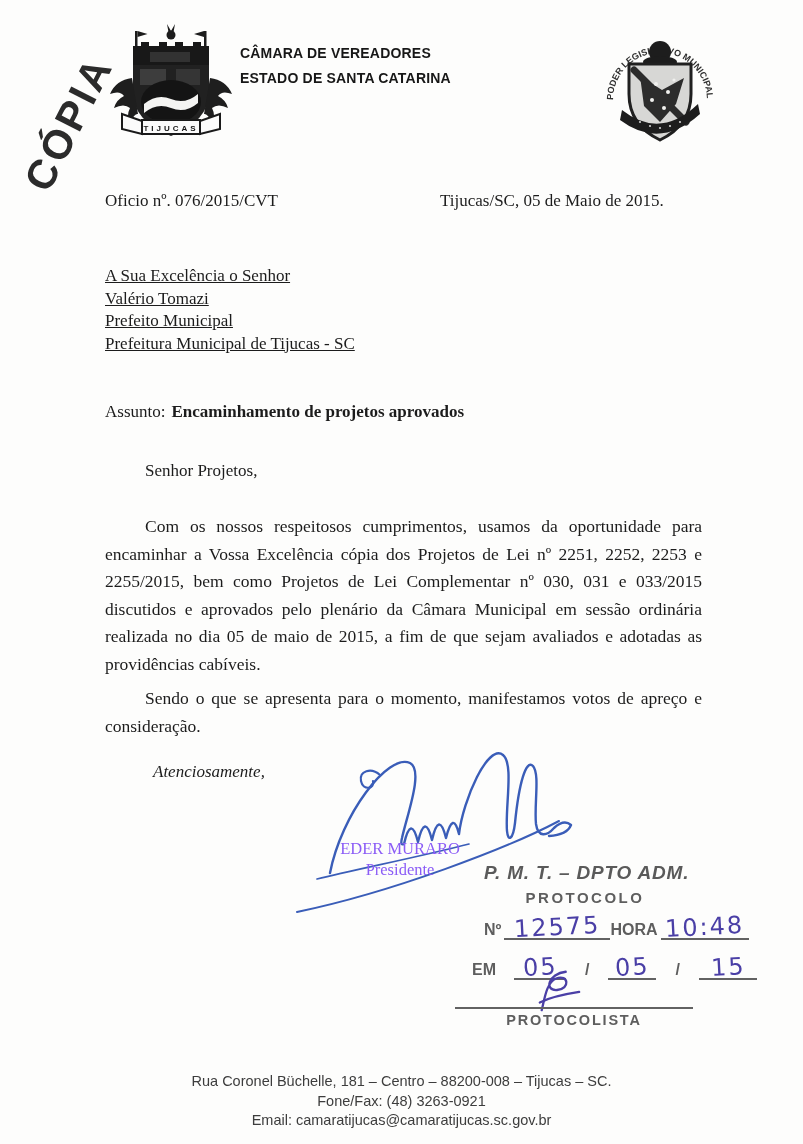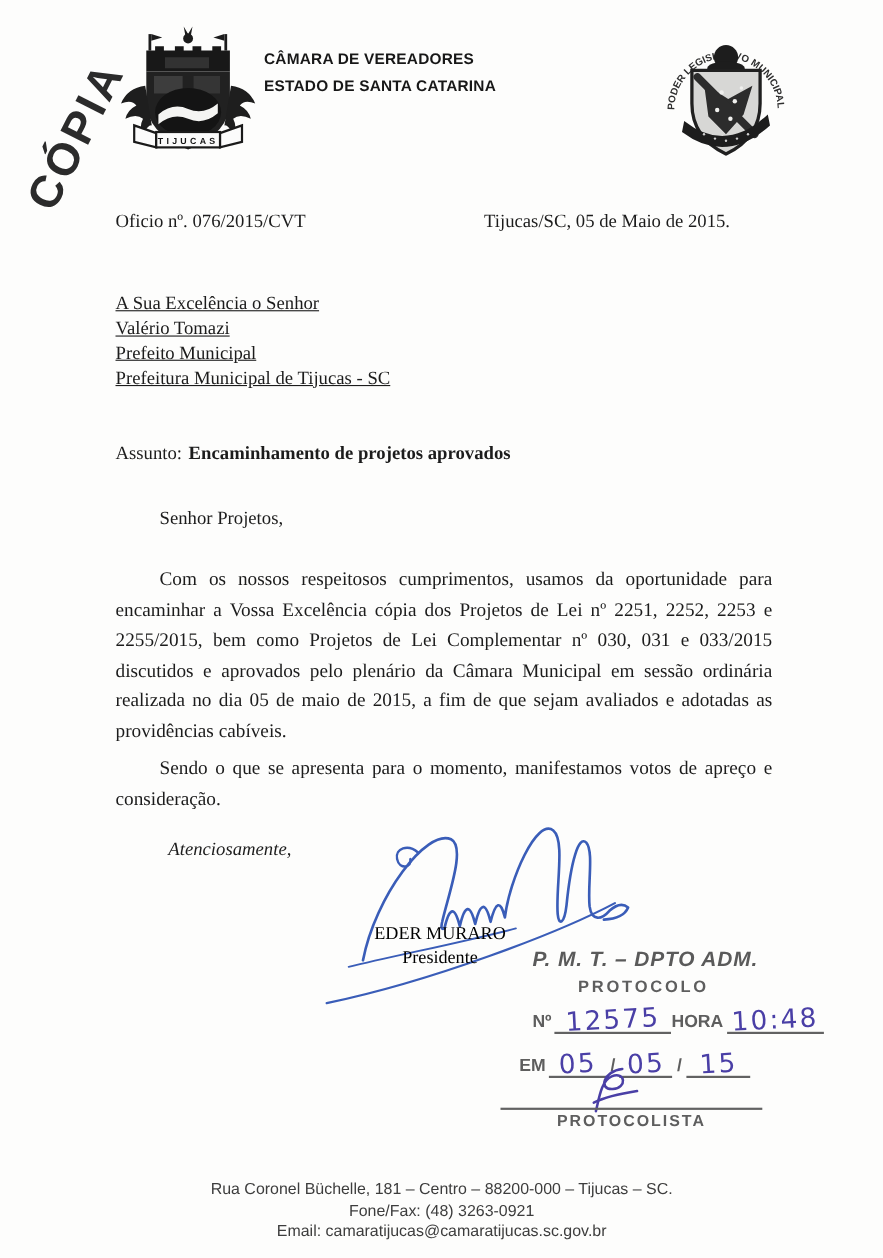--- a/index.html
+++ b/index.html
@@ -50,38 +50,38 @@
   }
   .body-text p { text-indent:40px; }
   .body-text p + p { margin-top:7px; }
 
   .closing { position:absolute; left:153px; top:762px; font-size:17px;font-style:italic; }
 
   
   .signature-svg { position:absolute; left:283px; top:745px; width:298px; height:175px; }
   .signer {
     position:absolute; left:330px; top:838px; width:140px;
-    text-align:center; font-size:16.5px; line-height:21px; color:#000000;
+    text-align:center; font-size:16.5px; line-height:21px; color:#8b5cf6;
   }
 
   
   .stamp { font-family:"Liberation Sans", sans-serif; color:#5e5e5e; }
   .stamp-dept {
     position:absolute; left:484px; top:862px;
     font-family:"Liberation Sans", sans-serif;
     font-weight:700; font-style:italic; font-size:19px;
     letter-spacing:0.8px; color:#5a5a5a;
   }
   .stamp-title {
     position:absolute; left:465px; top:889px; width:240px; text-align:center;
     font-weight:700; font-size:15px; letter-spacing:2.5px;
   }
   .stamp-row { position:absolute; display:flex; align-items:flex-end; font-weight:700; font-size:16px; }
   .row-numero { left:484px; top:908px; }
-  .row-em     { left:472px; top:948px; }
+  .row-em     { left:472px; top:948px;gap:15px; }
   .stamp-row .lbl { padding:0 3px 1px 0; }
   .seg {
     display:flex; justify-content:center; align-items:flex-end;
     border-bottom:2px solid #626262; height:32px;
   }
   .seg-numero { width:106px; }
   .seg-hora   { width:88px; }
   .seg-dd { width:52px; } .seg-mm { width:48px; } .seg-yy { width:58px; }
   .slash { padding:0 4px 1px 4px; font-weight:700; }
   .hand {
@@ -258,18 +258,18 @@
     <g fill="none" stroke="#4a3fa6" stroke-width="2.4" stroke-linecap="round" stroke-linejoin="round">
       <path d="M33 6 C 15 8, 10 26, 24 25 C 38 24, 36 8, 23 13 C 13 17, 11 34, 8 46"></path>
       <path d="M6 38 C 18 32, 34 29, 47 27"></path>
     </g>
   </svg>
 
   <div class="protocolista-line"></div>
   <div class="stamp stamp-role">PROTOCOLISTA</div>
 
   <div class="footer">
-    <div>Rua Coronel Büchelle, 181 – Centro – 88200-000 – Tijucas – SC.</div>
+    <div>Rua Coronel Büchelle, 181 – Centro – 88200-008 – Tijucas – SC.</div>
     <div>Fone/Fax: (48) 3263-0921</div>
     <div>Email: camaratijucas@camaratijucas.sc.gov.br</div>
   </div>
 
 </div>
 
 </body></html>

